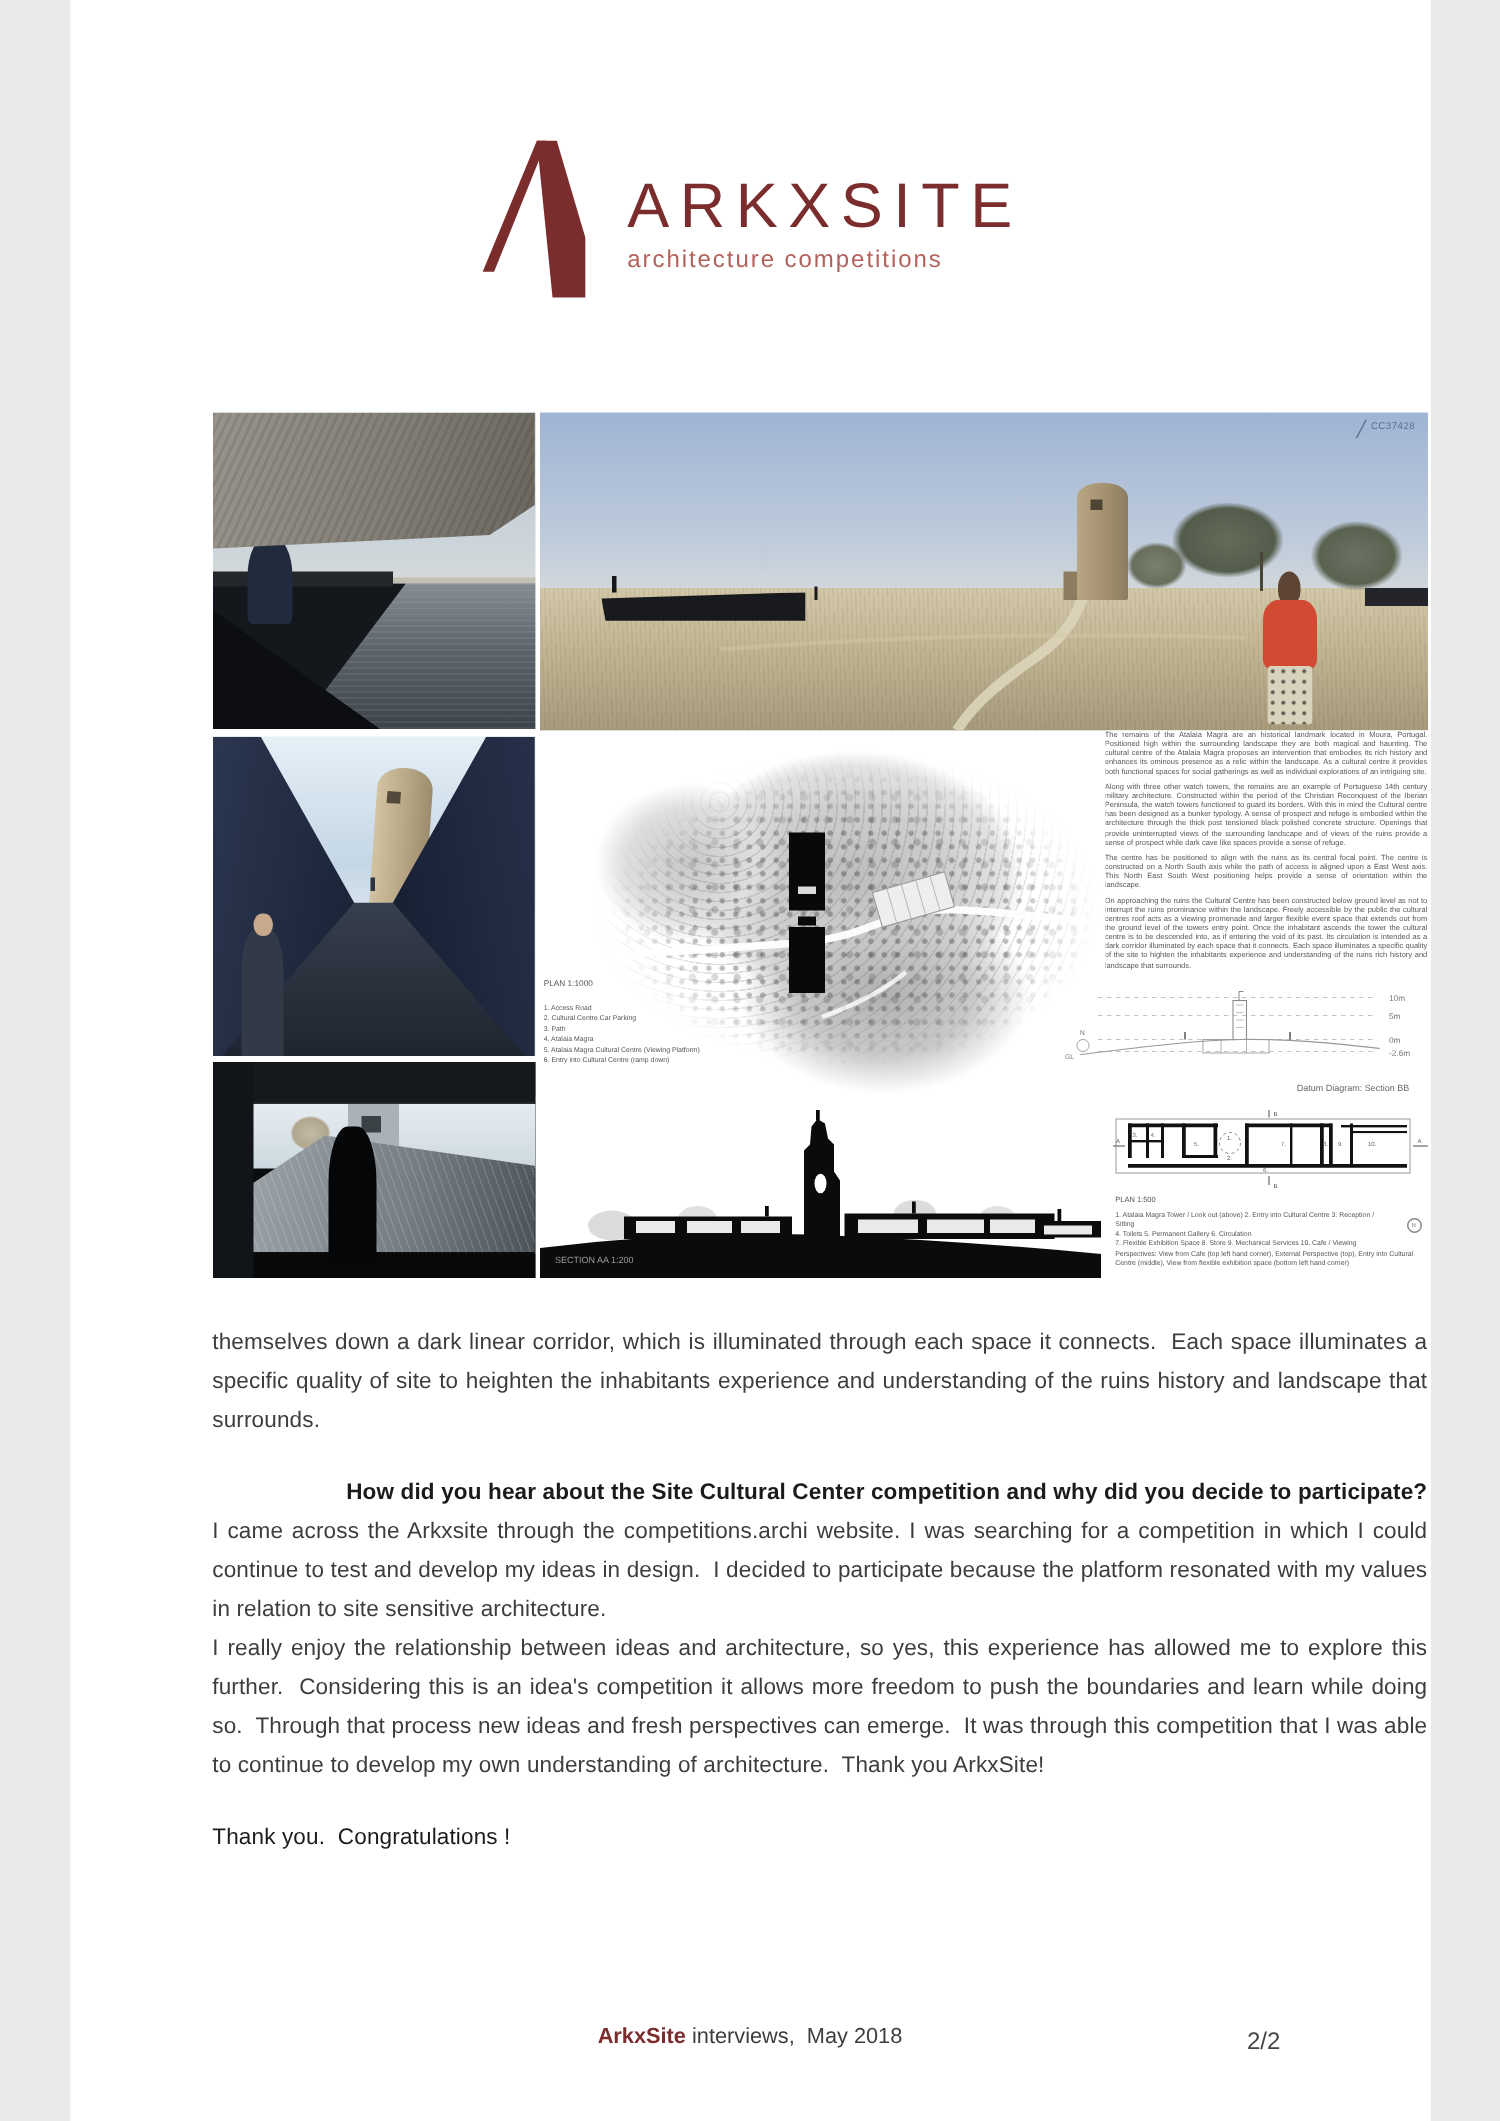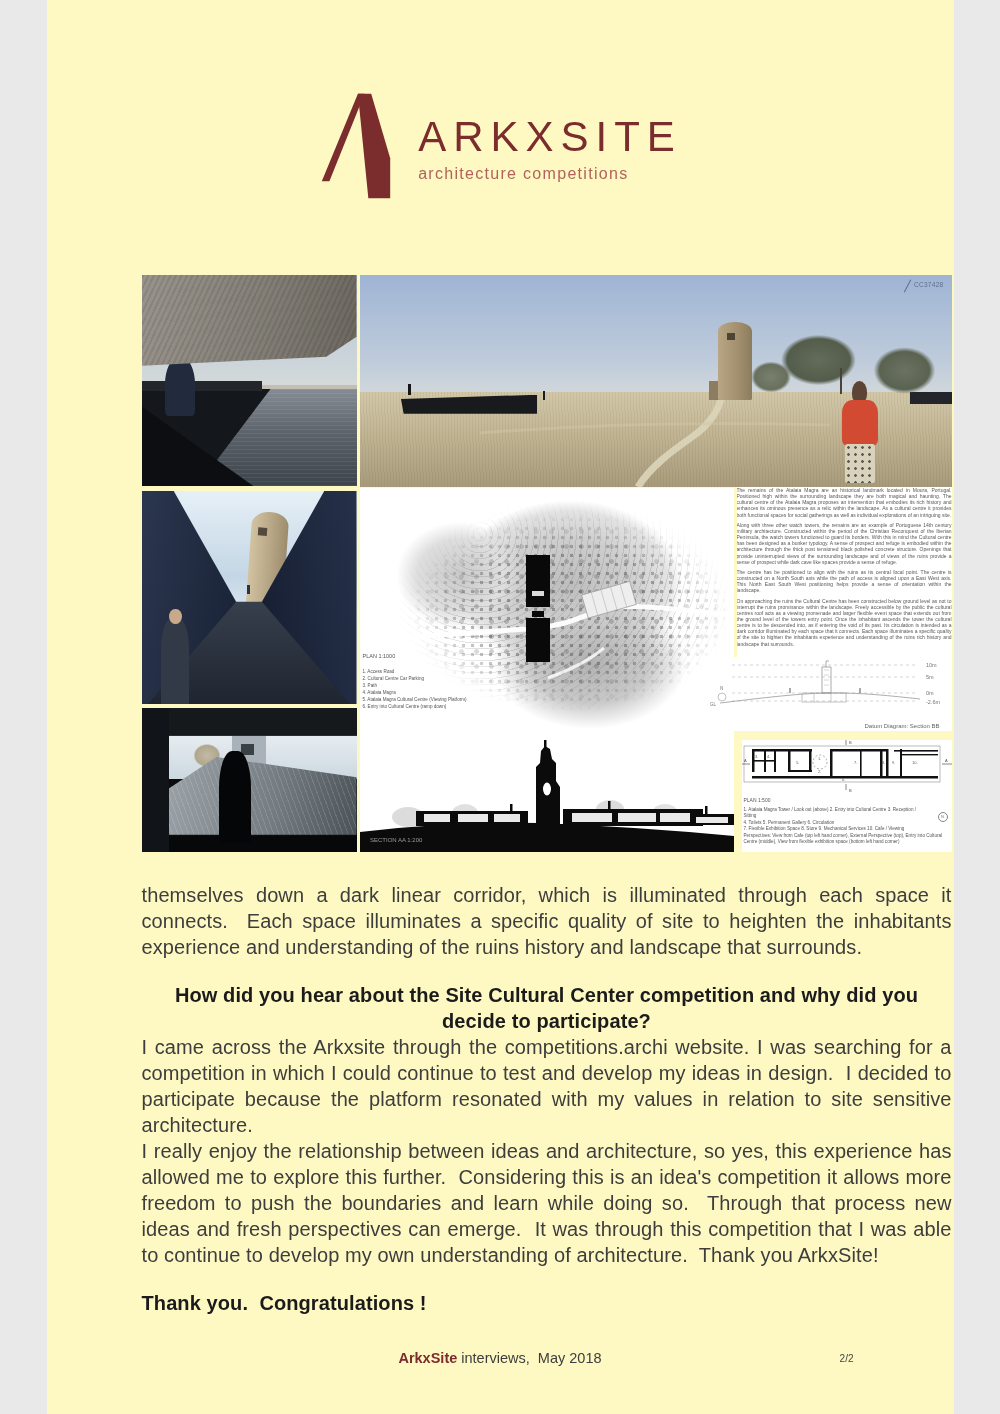--- a/index.html
+++ b/index.html
@@ -1,16 +1,16 @@
 <!DOCTYPE html>
 <html><head>
 <meta charset="utf-8">
 <style>
   html,body{margin:0;padding:0;background:#e9e9e9;}
-  .page{position:relative;width:907px;height:1414px;margin:0 auto;background:#fef9c3;
+  .page{position:relative;width:907px;height:1414px;margin:0 auto;background:#ffffff;
         font-family:"Liberation Sans",sans-serif;overflow:hidden;}
   .abs{position:absolute;}
 
   
   .logo-wrap{position:absolute;top:90px;left:0;width:100%;display:flex;justify-content:center;gap:24px;}
   .logo-text{padding-top:26px;}
   .brand{font-size:42px;font-weight:400;letter-spacing:7px;color:#7b2c2c;line-height:1;}
   .tagline{font-size:16px;color:#b2625c;letter-spacing:1.3px;margin-top:7px;}
 
   
@@ -114,30 +114,30 @@
 
   
   .t-plan500{left:600px;top:465px;width:210px;height:112px;background:#fff;}
   .p5-title{left:2px;top:57px;font-size:5px;color:#555;}
   .p5-legend{left:2px;top:67px;width:182px;font-size:4.6px;line-height:6.3px;color:#555;}
   .p5-north{right:4px;top:72px;width:8px;height:8px;border:.6px solid #888;border-radius:50%;
             font-size:4px;color:#777;text-align:center;line-height:8px;}
   .p5-persp{left:2px;top:93px;width:206px;font-size:4.6px;line-height:6.3px;color:#555;}
 
   
-  .interview{position:absolute;left:95px;top:882px;width:810px;font-size:20px;line-height:26px;
+  .interview{position:absolute;left:95px;top:882px;width:810px;font-size:15px;line-height:26px;
              color:#3d3d3d;letter-spacing:.1px;}
   .interview p{margin:0;text-align:justify;}
-  .interview p.q{font-weight:bold;color:#1b1b1b;margin-top:22px;text-align:center;}
-  .interview p.closing{font-weight:bold;color:#1b1b1b;margin-top:22px;text-align:left;}
+  .interview p.q{font-weight:bold;color:#1b1b1b;margin-top:22px;text-align:right;}
+  .interview p.closing{font-weight:normal;color:#1b1b1b;margin-top:22px;text-align:left;}
 
   
   .footer{position:absolute;left:0;top:1350px;width:100%;text-align:center;font-size:14.5px;color:#3d3d3d;}
   .footer .fb{font-weight:bold;color:#7b2c2c;}
-  .pagenum{position:absolute;right:100px;top:1353px;font-size:10px;color:#444;}
+  .pagenum{position:absolute;right:100px;top:1353px;font-size:16px;color:#444;}
 </style>
 </head>
 <body>
 
 <div class="page">
 
   <div class="logo-wrap">
     <svg width="76" height="112" viewBox="0 0 80 114">
       <polygon points="42,2 49,2 12,94 4,94" fill="#7b2c2c"></polygon>
       <polygon points="42,2 56,2 76,70 76,112 53,112" fill="#7b2c2c"></polygon>

